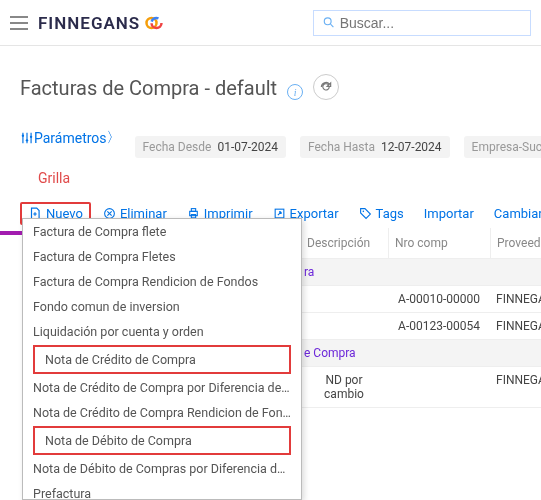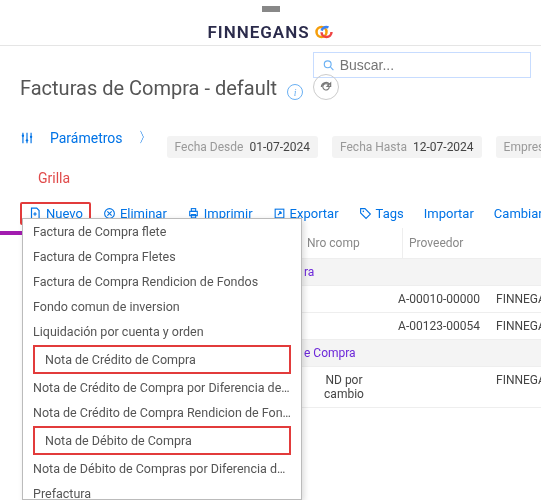--- a/index.html
+++ b/index.html
@@ -1,36 +1,36 @@
 <!DOCTYPE html>
 <html><head>
 <meta charset="utf-8">
 <style>
   * { box-sizing: border-box; margin: 0; padding: 0; }
   body { font-family: -apple-system, BlinkMacSystemFont, "Segoe UI", Roboto, Arial, sans-serif; font-size: 13px; color: #333; background: #fff; width: 541px; height: 500px; overflow: hidden; position: relative; }
 
   
-  .topbar { display: flex; align-items: center; padding: 6px 10px; border-bottom: 1px solid #e5e5e5; gap: 10px; height: 46px; flex-direction: column;}
+  .topbar { display: flex; align-items: center; padding: 6px 10px; border-bottom: 1px solid #e5e5e5; gap: 10px; height: 46px;}
   .hamburger { width: 18px; height: 14px; display: flex; flex-direction: column; justify-content: space-between; cursor: pointer; }
   .hamburger span { height: 2px; background: #888; }
   .logo { font-weight: 600; font-size: 17px; color: #2b2b4b; letter-spacing: 1px; display: flex; align-items: center; gap: 4px;}
   .logo-ring { width: 20px; height: 20px; }
   .search-wrap { margin-left: auto; border: 1px solid #c7dcff; border-radius: 0; display: flex; align-items: center; padding: 4px 8px; min-width: 150px; }
   .search-wrap svg { margin-right: 4px; }
   .search-input { border: none; outline: none; font-size: 14px; color: #888; width: 100%; background: transparent;}
 
   
   .title-row { display: flex; align-items: flex-end; padding: 28px 20px 16px 20px; gap: 10px; }
   .title { font-size: 20px; font-weight: 400; color: #555; }
   .info-icon { width:16px; height:16px; border:1px solid #6ab0f3; border-radius:50%; display:inline-flex; align-items:center; justify-content:center; color:#6ab0f3; font-size:10px; font-style: italic; font-family: serif;}
   .refresh-icon { width:26px; height:26px; border:1px solid #ccc; border-radius:50%; display:inline-flex; align-items:center; justify-content:center; color:#6d6d6d; cursor:pointer;}
 
   
   .filters { display:flex; align-items:center; padding: 2px 20px 8px 20px; gap:14px; font-size:12px; flex-wrap: nowrap; overflow: hidden;}
-  .param-link { color:#0073e6; display:flex; align-items:center; gap:16px; cursor:pointer; font-size: 14px;}
+  .param-link { color:#0073e6; display:flex; align-items:center; gap:0; cursor:pointer; font-size: 14px;}
   .filter-pill { background:#f3f3f3; padding: 4px 8px; border-radius:3px; display:flex; gap:6px; color:#666; white-space: nowrap; margin-top: 18px;}
   .filter-pill .lbl { color:#999; }
   .filter-pill .val { color:#444; }
   .grilla { color:#e04a4a; font-size:14px; padding: 4px 28px 10px 38px;}
 
   
   .toolbar { display:flex; align-items:center; padding: 6px 20px 6px 20px; gap: 4px; border-bottom:4px solid #a21caf; color:#0073e6; font-size:13px; overflow: hidden; white-space: nowrap;}
   .tool-btn { display:flex; align-items:center; gap:4px; padding: 4px 8px; cursor:pointer; }
   .tool-btn svg, .tool-btn .ico { flex-shrink: 0;}
   .highlight-red { border:2px solid #e23b3b; border-radius:2px; padding:2px 6px;}
@@ -175,20 +175,21 @@
       <div class="dd-item">Nota de Crédito de Compra por Diferencia de Cambio</div>
       <div class="dd-item">Nota de Crédito de Compra Rendicion de Fondos</div>
       <div class="dd-item redbox">Nota de Débito de Compra</div>
       <div class="dd-item">Nota de Débito de Compras por Diferencia de Cambio</div>
       <div class="dd-item">Prefactura</div>
     </div>
 </div>
 
 <div class="bg-table">
   <div class="bg-head">
+    <div class="cell c-desc">Descripción</div>
     <div class="cell c-nro">Nro comp</div>
     <div class="cell c-prov">Proveedor</div>
   </div>
   <div class="bg-subhead">
     <span>ra</span>
   </div>
   <div id="rows1">
       <div class="bg-row">
         <div class="cell c-desc"></div>
         <div class="cell c-nro">A-00010-00000</div>

